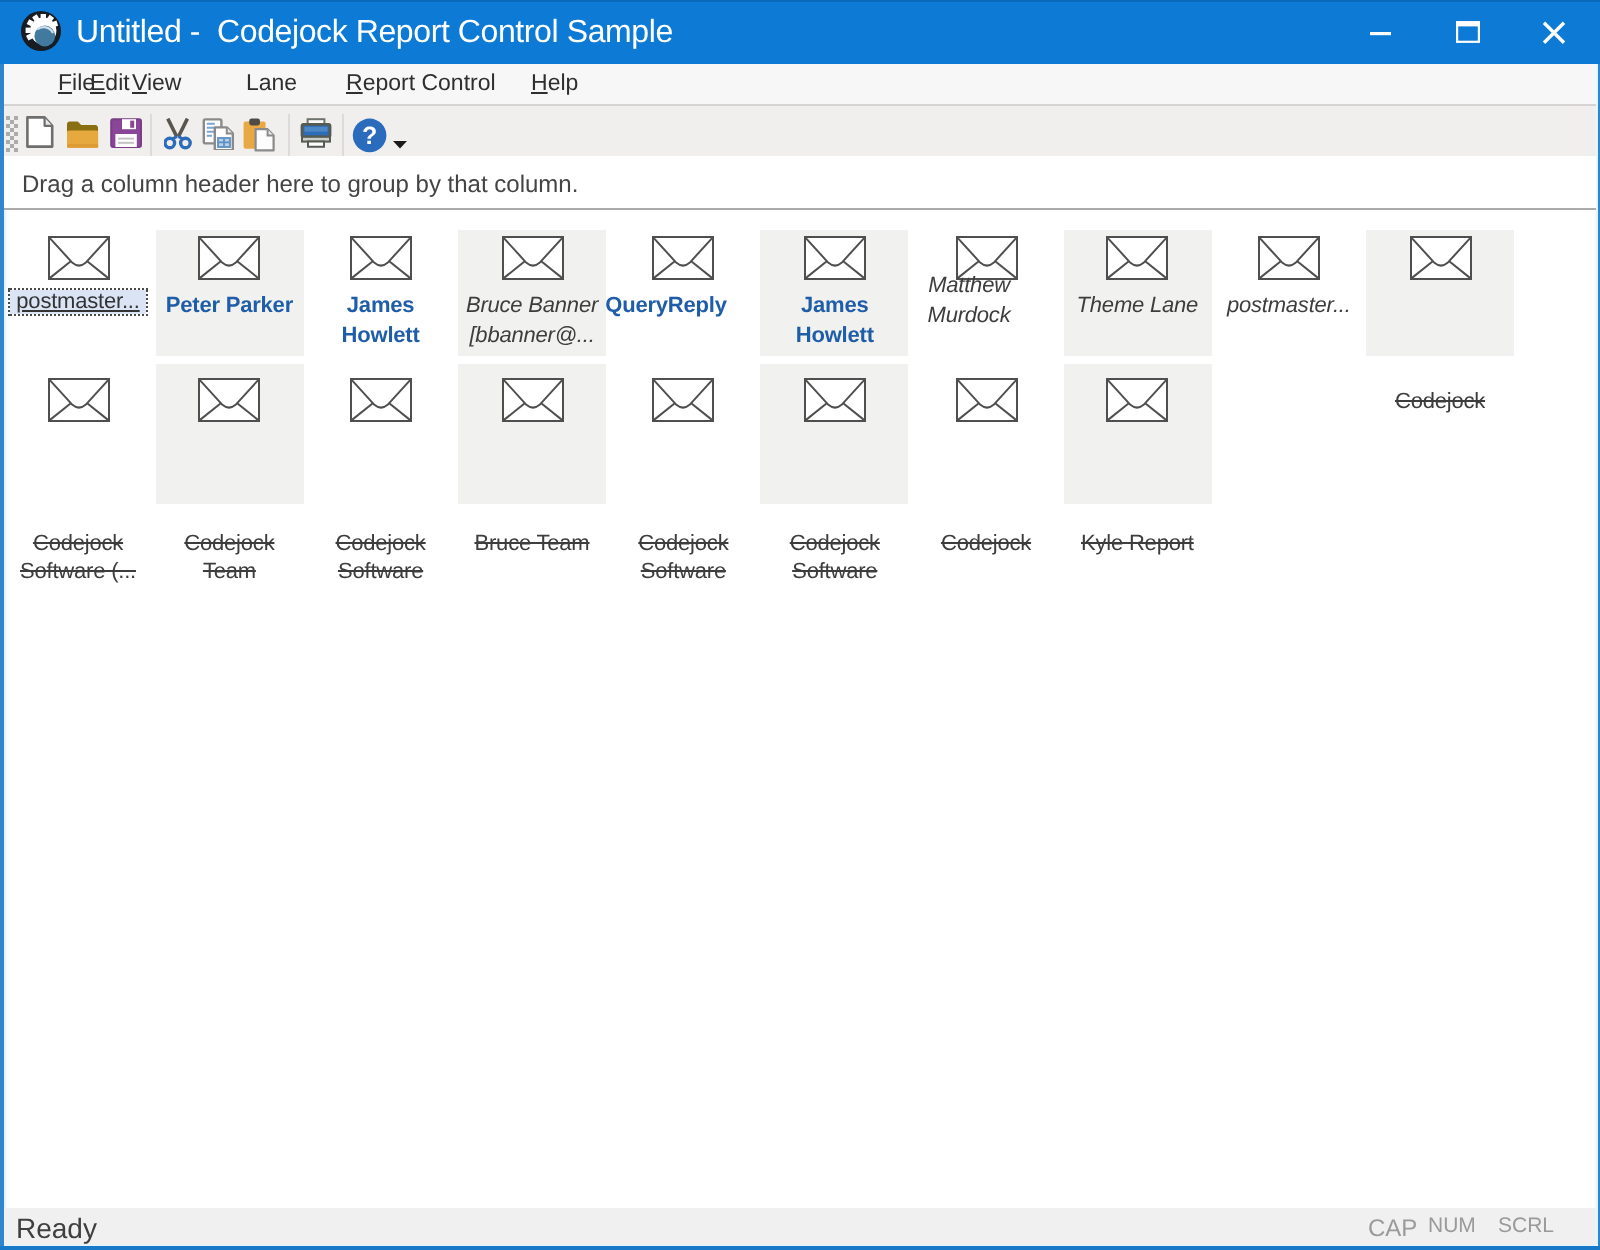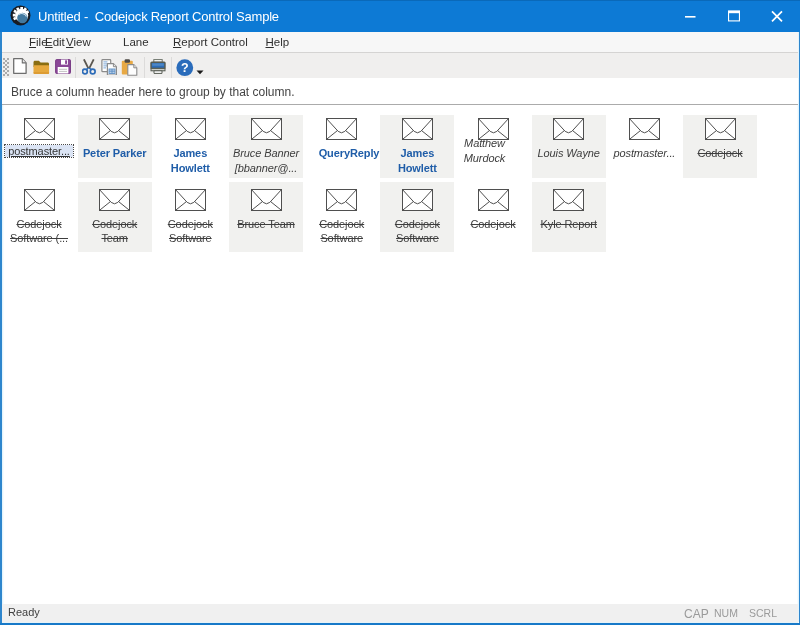--- a/index.html
+++ b/index.html
@@ -1,19 +1,19 @@
 <!DOCTYPE html>
 <html><head><meta charset="utf-8"><style>
 * { margin:0; padding:0; box-sizing:border-box; }
 html,body { width:800px; height:625px; overflow:hidden; }
 body { font-family:"Liberation Sans", sans-serif; background:#fff; position:relative; }
 .lab { position:absolute; font-size:11px; line-height:14.5px; text-align:center; letter-spacing:-0.1px; }
 .lb { color:#1f5da8; font-weight:bold; }
 .lp { color:#3d3d3d;font-style:italic; }
-.ls { color:#3d3d3d; text-decoration:line-through; }
+.ls { color:#3d3d3d; text-decoration:line-through;margin-top:48px; }
 .lab .lsel { color:#333; text-decoration:underline; outline:1px dotted #4a4a4a; background:#dbe4f4; padding:0 3px; }
 </style></head>
 <body>
 
 <div style="position:absolute;left:0;top:0;width:800px;height:32px;background:#0d7ad5;border-top:1px solid #0a69b9"></div>
 <svg style="position:absolute;left:10px;top:5px" width="21" height="21" viewBox="0 0 21 21">
 <circle cx="10.5" cy="10.5" r="10" fill="#181c23"></circle>
 <g>
 <circle cx="11.6" cy="10.4" r="6.6" fill="#fff"></circle>
 <g fill="#fff">
@@ -22,21 +22,21 @@
 <rect x="16.2" y="5.7" width="2.7" height="2.5" transform="rotate(72 17.5 6.9)"></rect>
 <rect x="6.5" y="2.7" width="2.7" height="2.5" transform="rotate(-33 7.8 3.9)"></rect>
 <rect x="3.7" y="5.2" width="2.7" height="2.5" transform="rotate(-63 5 6.4)"></rect>
 <rect x="2.7" y="9" width="2.7" height="2.5" transform="rotate(-90 4 10.2)"></rect>
 <rect x="3.4" y="12.4" width="2.7" height="2.5" transform="rotate(-117 4.7 13.6)"></rect>
 </g>
 <circle cx="12.4" cy="13" r="5.2" fill="#42799f"></circle>
 <path d="M8.6,9.7 a5.2,5.2 0 0 1 7.9,1.8" fill="none" stroke="#cfe0ec" stroke-width="1.1"></path>
 </g>
 </svg>
-<div style="position:absolute;left:38px;top:0;height:32px;line-height:33px;color:#fff;font-size:13px;letter-spacing:-0.2px">Untitled -&nbsp; Codejock Report Control Sample</div>
+<div style="position:absolute;left:38px;top:0;height:32px;line-height:33px;color:#fff;font-size:16px;letter-spacing:-0.2px">Untitled -&nbsp; Codejock Report Control Sample</div>
 <svg style="position:absolute;left:684px;top:6px" width="110" height="22" viewBox="0 0 110 22">
 <rect x="1" y="10" width="10.5" height="1.6" fill="#fff"></rect>
 <rect x="44" y="4.6" width="12" height="2.6" fill="#fff"></rect>
 <rect x="44.55" y="5.2" width="10.9" height="9.7" fill="none" stroke="#fff" stroke-width="1.1"></rect>
 <path d="M88,5.4 L98,15.4 M98,5.4 L88,15.4" stroke="#fff" stroke-width="1.7"></path>
 </svg>
 
 <div style="position:absolute;left:0;top:32px;width:1.5px;height:593px;background:#2e86cd"></div>
 <div style="position:absolute;left:1.5px;top:32px;width:2px;height:590px;background:linear-gradient(to right,#d9f0fb,#ffffff)"></div>
 <div style="position:absolute;left:798.5px;top:32px;width:1.5px;height:593px;background:#2e86cd"></div>
@@ -121,21 +121,21 @@
 <div style="position:absolute;left:170.5px;top:57px;width:1px;height:21px;background:#dcdbda"></div>
 <svg style="position:absolute;left:175.5px;top:58.5px" width="18" height="18" viewBox="0 0 18 18">
     <circle cx="8.8" cy="8.7" r="8.4" fill="#2a6cbb"></circle>
 <text x="8.8" y="13" font-family="Liberation Sans" font-size="12.5" font-weight="bold" fill="#fff" text-anchor="middle">?</text>
   </svg>
 <svg style="position:absolute;left:195.5px;top:69.8px" width="8" height="5" viewBox="0 0 8 5">
     <path d="M0.5,0.5 h7 l-3.5,3.8 z" fill="#1a1a1a"></path>
   </svg>
 
 <div style="position:absolute;left:2px;top:78px;width:796px;height:27px;background:#fff;border-bottom:1px solid #ababab"></div>
-<div style="position:absolute;left:11px;top:84.5px;font-size:12px;color:#444">Bruce a column header here to group by that column.</div>
+<div style="position:absolute;left:11px;top:84.5px;font-size:12px;color:#444">Drag a column header here to group by that column.</div>
 
 <svg style="position:absolute;left:23.5px;top:118.0px" width="31" height="22" viewBox="0 0 31 22">
 <rect x="0.5" y="0.5" width="30" height="21" fill="#fff" stroke="#4f4f4f" stroke-width="1"></rect>
 <path d="M0.7,0.8 L12.2,13.4 Q15.5,16.2 18.8,13.4 L30.3,0.8" fill="none" stroke="#4f4f4f" stroke-width="1"></path>
 <path d="M0.7,21.2 L11.4,12.6" fill="none" stroke="#4f4f4f" stroke-width="1"></path>
 <path d="M30.3,21.2 L19.6,12.6" fill="none" stroke="#4f4f4f" stroke-width="1"></path>
 </svg>
 <div class="lab" style="left:-2.0px;top:144px;width:82px"><span class="lsel">postmaster...</span></div>
 <div style="position:absolute;left:77.7px;top:115px;width:74px;height:63px;background:#f1f1ef"></div>
 <svg style="position:absolute;left:99.2px;top:118.0px" width="31" height="22" viewBox="0 0 31 22">
@@ -159,21 +159,21 @@
 <path d="M0.7,21.2 L11.4,12.6" fill="none" stroke="#4f4f4f" stroke-width="1"></path>
 <path d="M30.3,21.2 L19.6,12.6" fill="none" stroke="#4f4f4f" stroke-width="1"></path>
 </svg>
 <div class="lab lp" style="left:227.0px;top:146px;width:78px">Bruce Banner<br>[bbanner@...</div>
 <svg style="position:absolute;left:326.2px;top:118.0px" width="31" height="22" viewBox="0 0 31 22">
 <rect x="0.5" y="0.5" width="30" height="21" fill="#fff" stroke="#4f4f4f" stroke-width="1"></rect>
 <path d="M0.7,0.8 L12.2,13.4 Q15.5,16.2 18.8,13.4 L30.3,0.8" fill="none" stroke="#4f4f4f" stroke-width="1"></path>
 <path d="M0.7,21.2 L11.4,12.6" fill="none" stroke="#4f4f4f" stroke-width="1"></path>
 <path d="M30.3,21.2 L19.6,12.6" fill="none" stroke="#4f4f4f" stroke-width="1"></path>
 </svg>
-<div class="lab lb" style="left:310px;top:146px;width:78px">QueryReply</div>
+<div class="lab lb" style="left:294px;top:146px;width:78px">QueryReply</div>
 <div style="position:absolute;left:380.4px;top:115px;width:74px;height:63px;background:#f1f1ef"></div>
 <svg style="position:absolute;left:401.9px;top:118.0px" width="31" height="22" viewBox="0 0 31 22">
 <rect x="0.5" y="0.5" width="30" height="21" fill="#fff" stroke="#4f4f4f" stroke-width="1"></rect>
 <path d="M0.7,0.8 L12.2,13.4 Q15.5,16.2 18.8,13.4 L30.3,0.8" fill="none" stroke="#4f4f4f" stroke-width="1"></path>
 <path d="M0.7,21.2 L11.4,12.6" fill="none" stroke="#4f4f4f" stroke-width="1"></path>
 <path d="M30.3,21.2 L19.6,12.6" fill="none" stroke="#4f4f4f" stroke-width="1"></path>
 </svg>
 <div class="lab lb" style="left:378.4px;top:146px;width:78px">James<br>Howlett</div>
 <svg style="position:absolute;left:477.5px;top:118.0px" width="31" height="22" viewBox="0 0 31 22">
 <rect x="0.5" y="0.5" width="30" height="21" fill="#fff" stroke="#4f4f4f" stroke-width="1"></rect>
@@ -182,21 +182,21 @@
 <path d="M30.3,21.2 L19.6,12.6" fill="none" stroke="#4f4f4f" stroke-width="1"></path>
 </svg>
 <div class="lab lp" style="left:454.0px;top:136px;width:61px">Matthew<br>Murdock</div>
 <div style="position:absolute;left:531.7px;top:115px;width:74px;height:63px;background:#f1f1ef"></div>
 <svg style="position:absolute;left:553.2px;top:118.0px" width="31" height="22" viewBox="0 0 31 22">
 <rect x="0.5" y="0.5" width="30" height="21" fill="#fff" stroke="#4f4f4f" stroke-width="1"></rect>
 <path d="M0.7,0.8 L12.2,13.4 Q15.5,16.2 18.8,13.4 L30.3,0.8" fill="none" stroke="#4f4f4f" stroke-width="1"></path>
 <path d="M0.7,21.2 L11.4,12.6" fill="none" stroke="#4f4f4f" stroke-width="1"></path>
 <path d="M30.3,21.2 L19.6,12.6" fill="none" stroke="#4f4f4f" stroke-width="1"></path>
 </svg>
-<div class="lab lp" style="left:529.7px;top:146px;width:78px">Louis Wayne</div>
+<div class="lab lp" style="left:529.7px;top:146px;width:78px">Theme Lane</div>
 <svg style="position:absolute;left:628.9px;top:118.0px" width="31" height="22" viewBox="0 0 31 22">
 <rect x="0.5" y="0.5" width="30" height="21" fill="#fff" stroke="#4f4f4f" stroke-width="1"></rect>
 <path d="M0.7,0.8 L12.2,13.4 Q15.5,16.2 18.8,13.4 L30.3,0.8" fill="none" stroke="#4f4f4f" stroke-width="1"></path>
 <path d="M0.7,21.2 L11.4,12.6" fill="none" stroke="#4f4f4f" stroke-width="1"></path>
 <path d="M30.3,21.2 L19.6,12.6" fill="none" stroke="#4f4f4f" stroke-width="1"></path>
 </svg>
 <div class="lab lp" style="left:605.4px;top:146px;width:78px">postmaster...</div>
 <div style="position:absolute;left:683.0px;top:115px;width:74px;height:63px;background:#f1f1ef"></div>
 <svg style="position:absolute;left:704.5px;top:118.0px" width="31" height="22" viewBox="0 0 31 22">
 <rect x="0.5" y="0.5" width="30" height="21" fill="#fff" stroke="#4f4f4f" stroke-width="1"></rect>
@@ -260,16 +260,16 @@
 <div style="position:absolute;left:531.7px;top:182px;width:74px;height:70px;background:#f1f1ef"></div>
 <svg style="position:absolute;left:553.2px;top:188.5px" width="31" height="22" viewBox="0 0 31 22">
 <rect x="0.5" y="0.5" width="30" height="21" fill="#fff" stroke="#4f4f4f" stroke-width="1"></rect>
 <path d="M0.7,0.8 L12.2,13.4 Q15.5,16.2 18.8,13.4 L30.3,0.8" fill="none" stroke="#4f4f4f" stroke-width="1"></path>
 <path d="M0.7,21.2 L11.4,12.6" fill="none" stroke="#4f4f4f" stroke-width="1"></path>
 <path d="M30.3,21.2 L19.6,12.6" fill="none" stroke="#4f4f4f" stroke-width="1"></path>
 </svg>
 <div class="lab ls" style="left:529.7px;top:216.5px;width:78px">Kyle Report</div>
 
 <div style="position:absolute;left:2px;top:604px;width:796px;height:18px;background:#f0f0f0"></div>
-<div style="position:absolute;left:8px;top:606px;font-size:11px;color:#3f3f3f">Ready</div>
+<div style="position:absolute;left:8px;top:606px;font-size:14px;color:#3f3f3f">Ready</div>
 <div style="position:absolute;left:684px;top:606.5px;font-size:12px;color:#9a9a9a">CAP</div>
 <div style="position:absolute;left:714px;top:606.5px;font-size:10.5px;color:#9a9a9a">NUM</div>
 <div style="position:absolute;left:749px;top:606.5px;font-size:10.5px;color:#9a9a9a">SCRL</div>
 
 </body></html>

